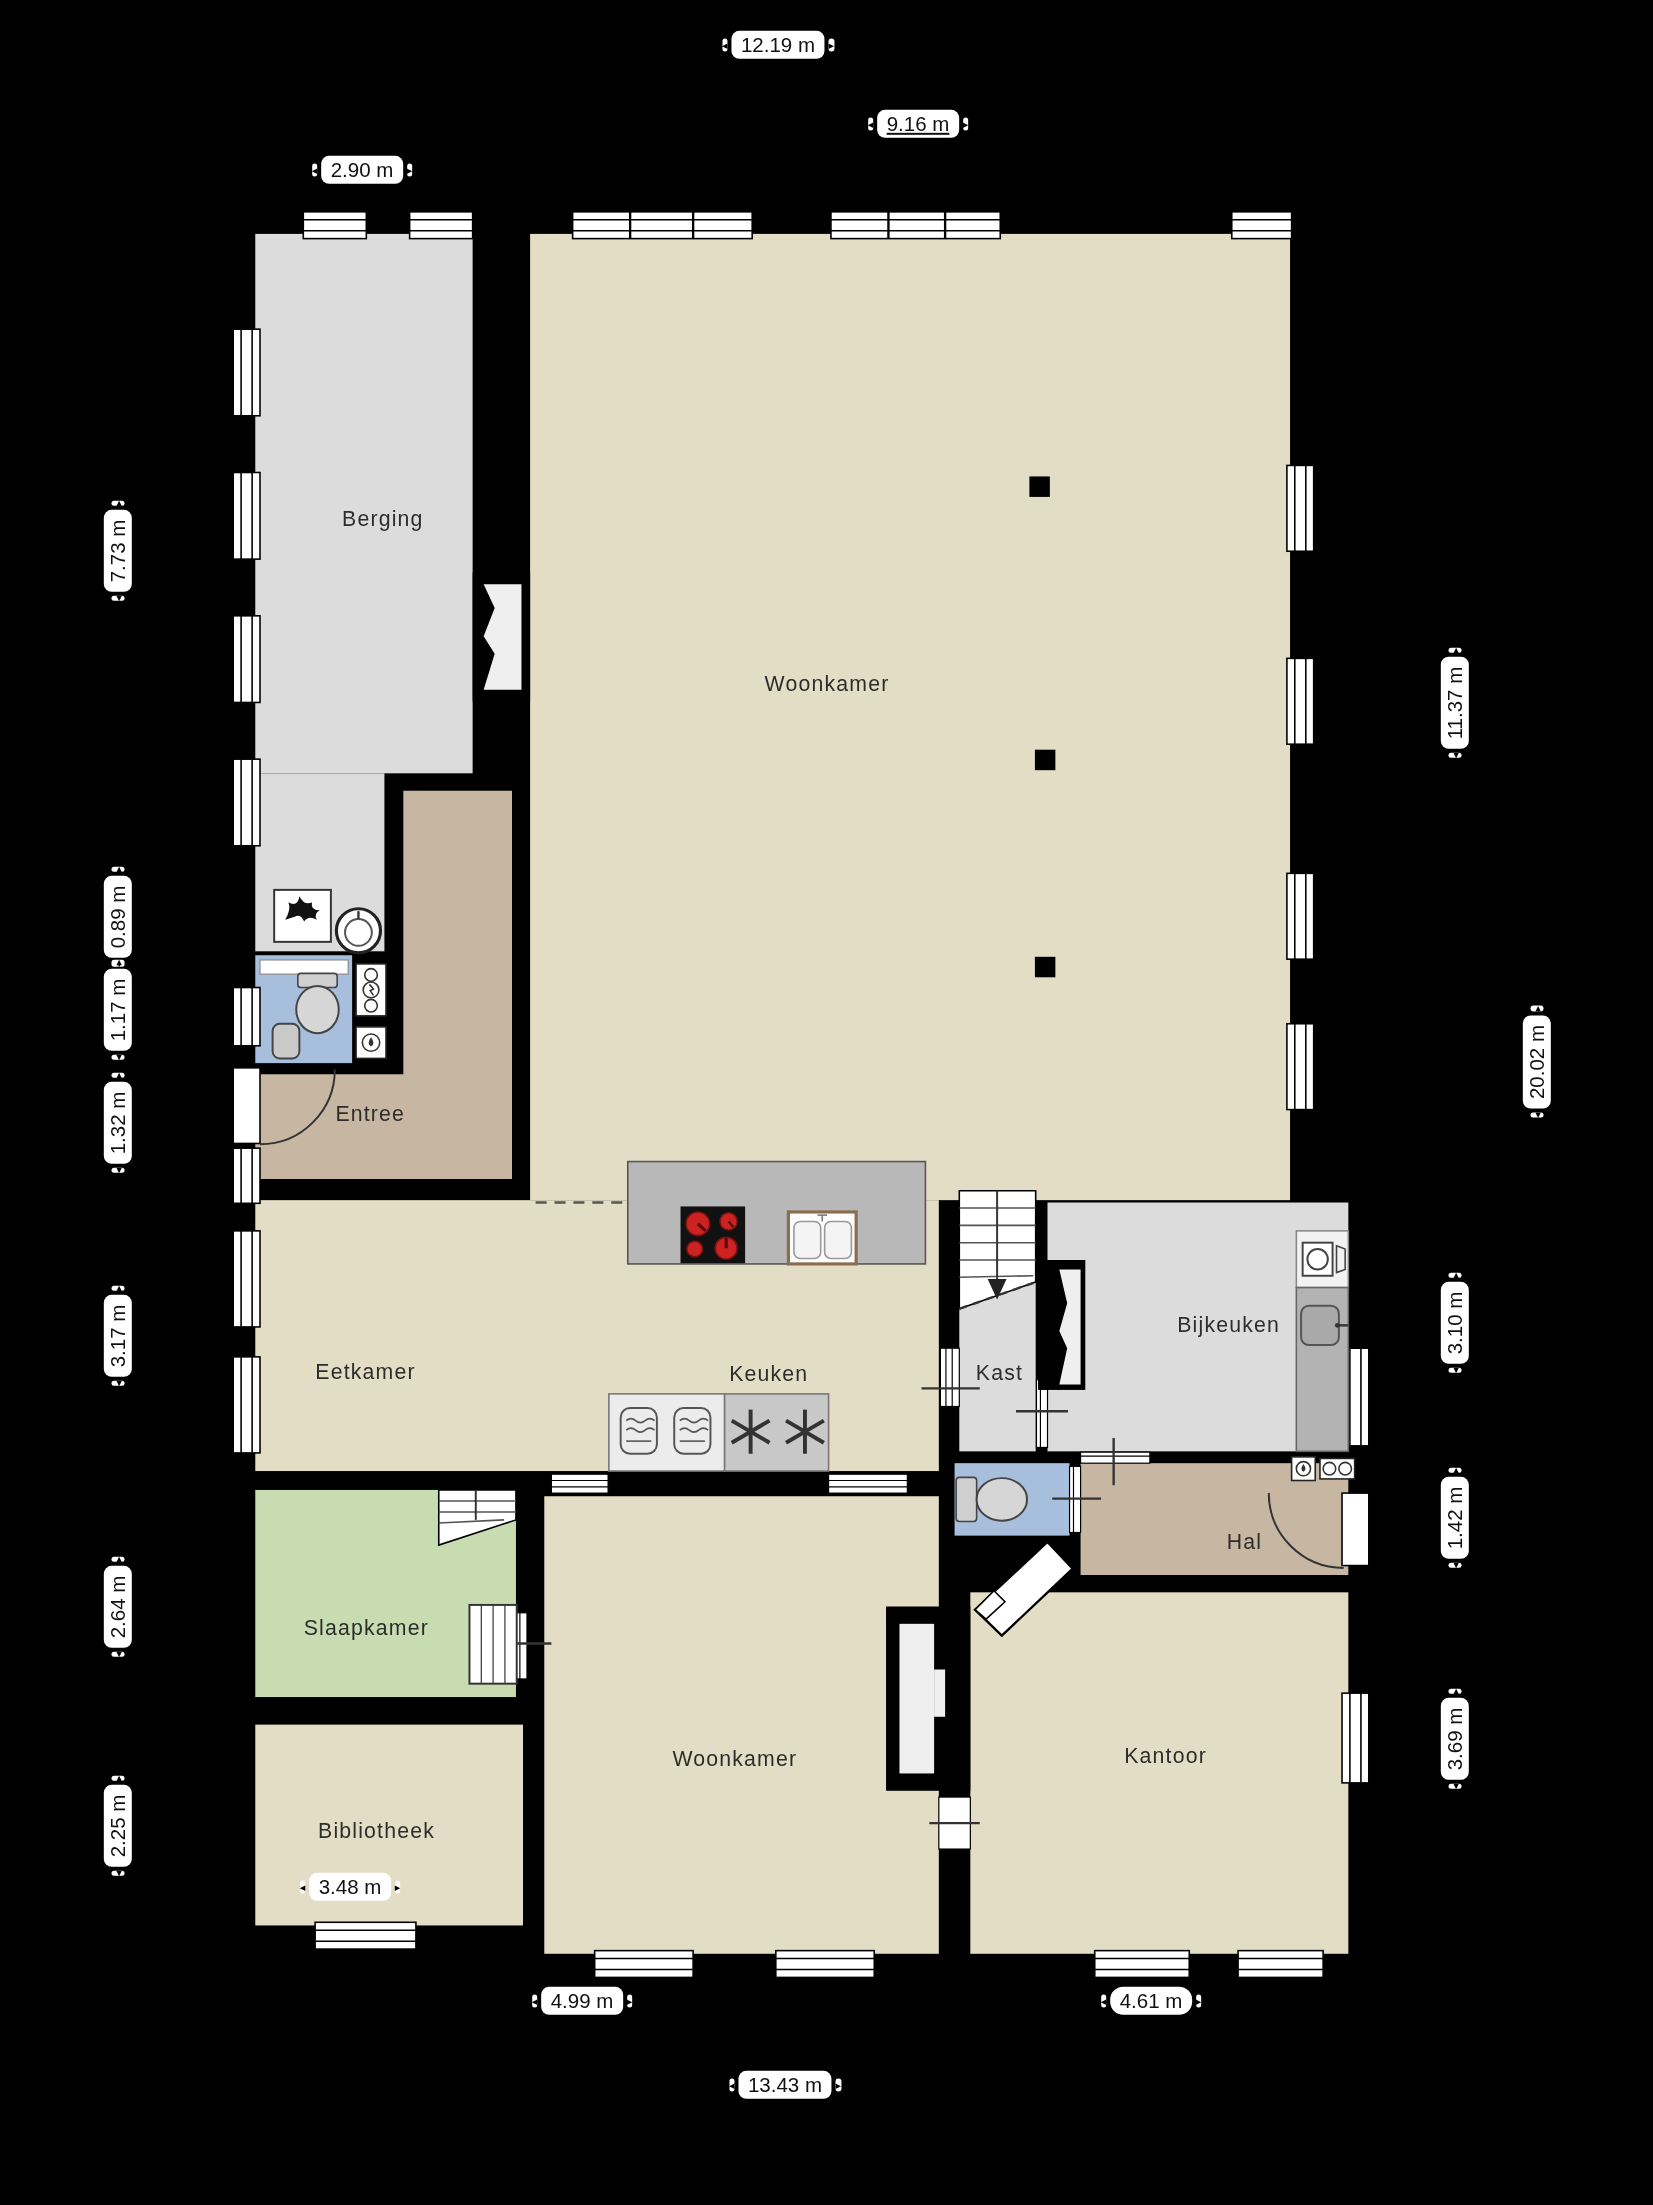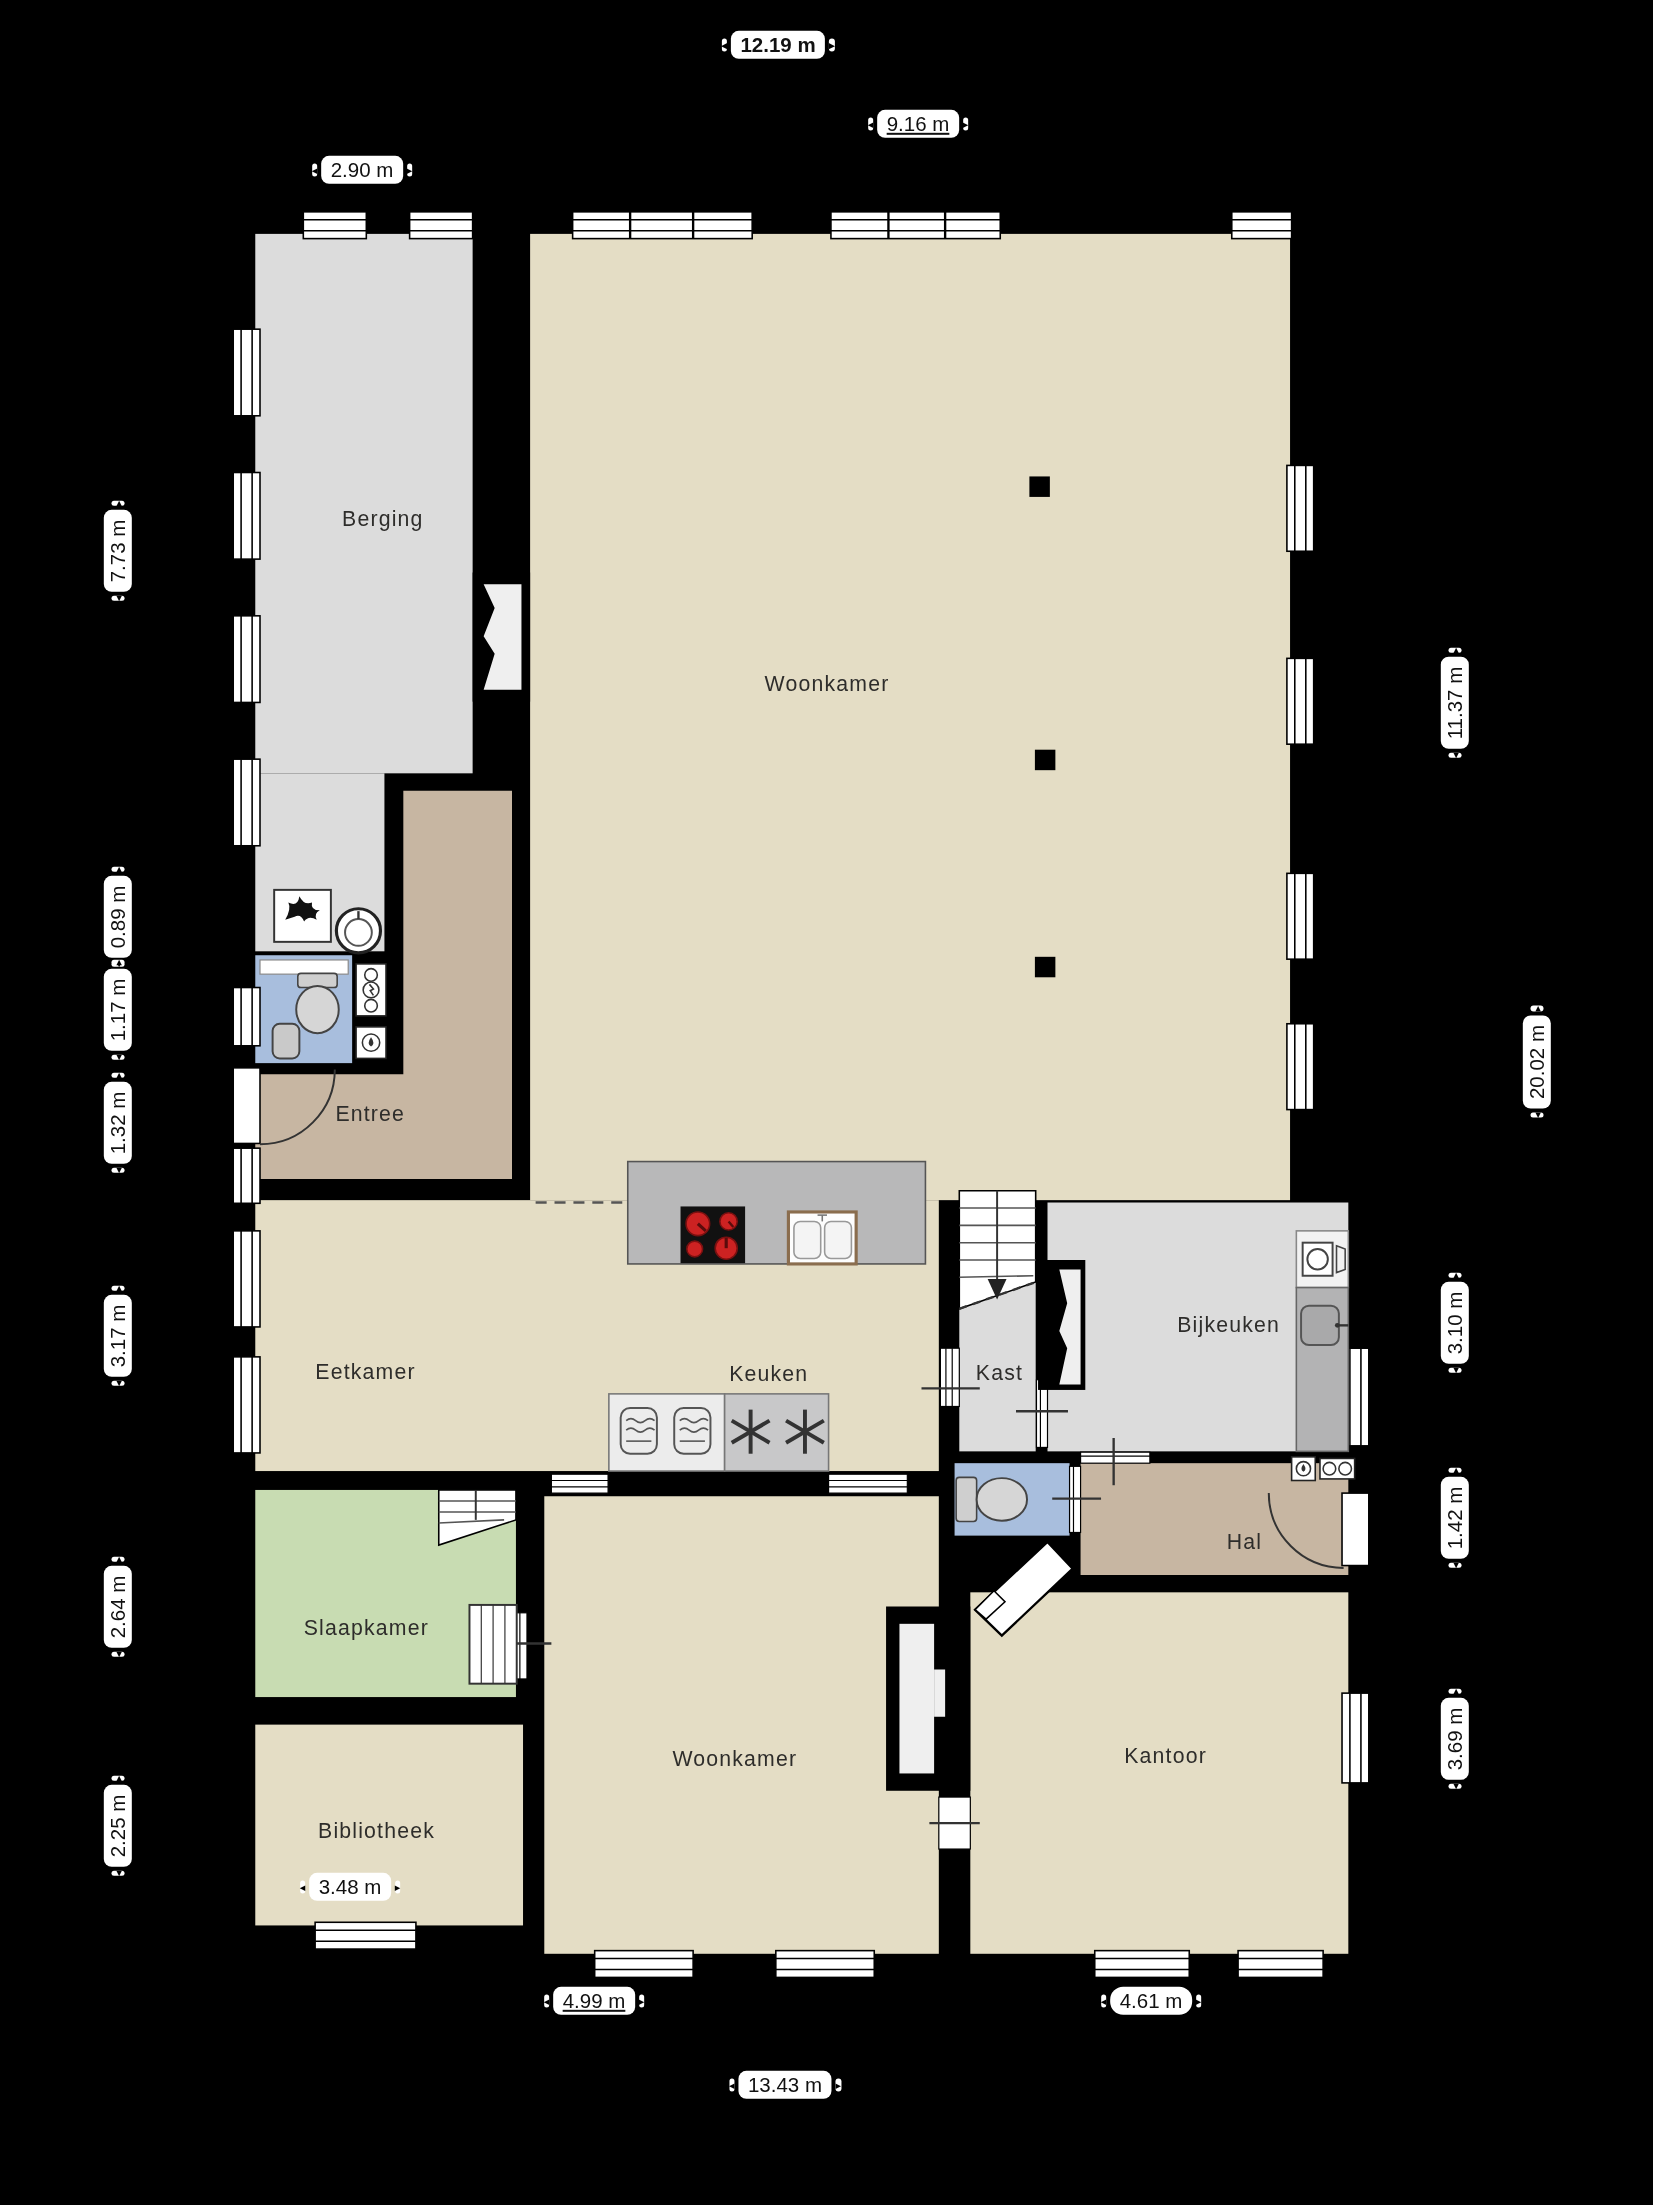--- a/index.html
+++ b/index.html
@@ -380,37 +380,37 @@
   <text x="976" y="1754" class="room-label">Keuken</text>
   <text x="1269" y="1753" class="room-label">Kast</text>
   <text x="1560" y="1691" class="room-label">Bijkeuken</text>
   <text x="465" y="2076" class="room-label">Slaapkamer</text>
   <text x="1580" y="1967" class="room-label">Hal</text>
   <text x="933" y="2242" class="room-label">Woonkamer</text>
   <text x="478" y="2334" class="room-label">Bibliotheek</text>
   <text x="1480" y="2239" class="room-label">Kantoor</text>
 </svg>
 
-<div class="dim" style="left:778px;top:45px;font-weight:bold;">12.19 m</div>
+<div class="dim" style="left:778px;top:45px;">12.19 m</div>
 <div class="dim" style="left:362px;top:124px;margin-top:46px;">2.90 m</div>
 <div class="dim" style="left:918px;top:124px;text-decoration:underline;">9.16 m</div>
 
 <div class="dim v" style="left:118px;top:551px;">7.73 m</div>
 <div class="dim v" style="left:118px;top:917px;">0.89 m</div>
 <div class="dim v" style="left:118px;top:1010px;">1.17 m</div>
 <div class="dim v" style="left:118px;top:1123px;">1.32 m</div>
 <div class="dim v" style="left:118px;top:1336px;">3.17 m</div>
 <div class="dim v" style="left:118px;top:1607px;">2.64 m</div>
 <div class="dim v" style="left:118px;top:1826px;">2.25 m</div>
 
 <div class="dim v" style="left:1455px;top:703px;">11.37 m</div>
 <div class="dim v" style="left:1537px;top:1062px;">20.02 m</div>
 <div class="dim v" style="left:1455px;top:1323px;">3.10 m</div>
 <div class="dim v" style="left:1455px;top:1518px;">1.42 m</div>
 <div class="dim v" style="left:1455px;top:1739px;">3.69 m</div>
 
 <div class="dim" style="left:350px;top:1887px;">3.48 m</div>
-<div class="dim" style="left:594px;top:2001px;text-decoration:underline;">4.99 m</div>
+<div class="dim" style="left:582px;top:2001px;">4.99 m</div>
 <div class="dim" style="left:1151px;top:2001px;border-radius:13px;">4.61 m</div>
 <div class="dim" style="left:785px;top:2085px;">13.43 m</div>
 
 </div>
 
 
 </body></html>

